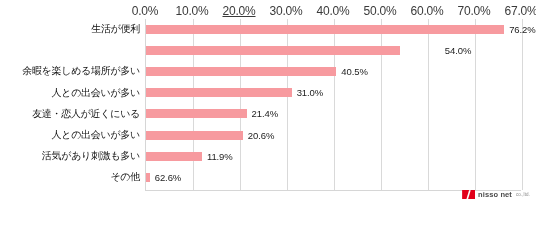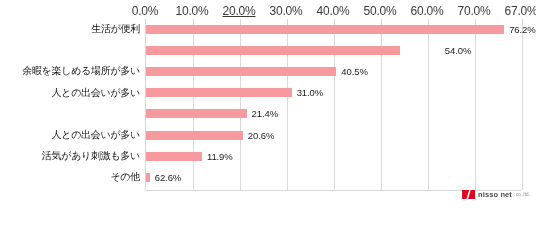--- a/index.html
+++ b/index.html
@@ -181,20 +181,21 @@
         <span class="cat-label">余暇を楽しめる場所が多い</span>
         <span class="bar" style="width: 190.35px; background: rgb(247, 154, 159);"></span>
         <span class="bar-value" style="left: 341.35px;">40.5%</span>
       </div>
       <div class="row" style="top: 63.6px;">
         <span class="cat-label">人との出会いが多い</span>
         <span class="bar" style="width: 145.7px; background: rgb(247, 154, 159);"></span>
         <span class="bar-value" style="left: 296.7px;">31.0%</span>
       </div>
       <div class="row" style="top: 84.8px;">
+        <span class="cat-label">友達・恋人が近くにいる</span>
         <span class="bar" style="width: 100.58px; background: rgb(247, 154, 159);"></span>
         <span class="bar-value" style="left: 251.58px;">21.4%</span>
       </div>
       <div class="row" style="top: 106px;">
         <span class="cat-label">人との出会いが多い</span>
         <span class="bar" style="width: 96.82px; background: rgb(247, 154, 159);"></span>
         <span class="bar-value" style="left: 247.82px;">20.6%</span>
       </div>
       <div class="row" style="top: 127.2px;">
         <span class="cat-label">活気があり刺激も多い</span>

